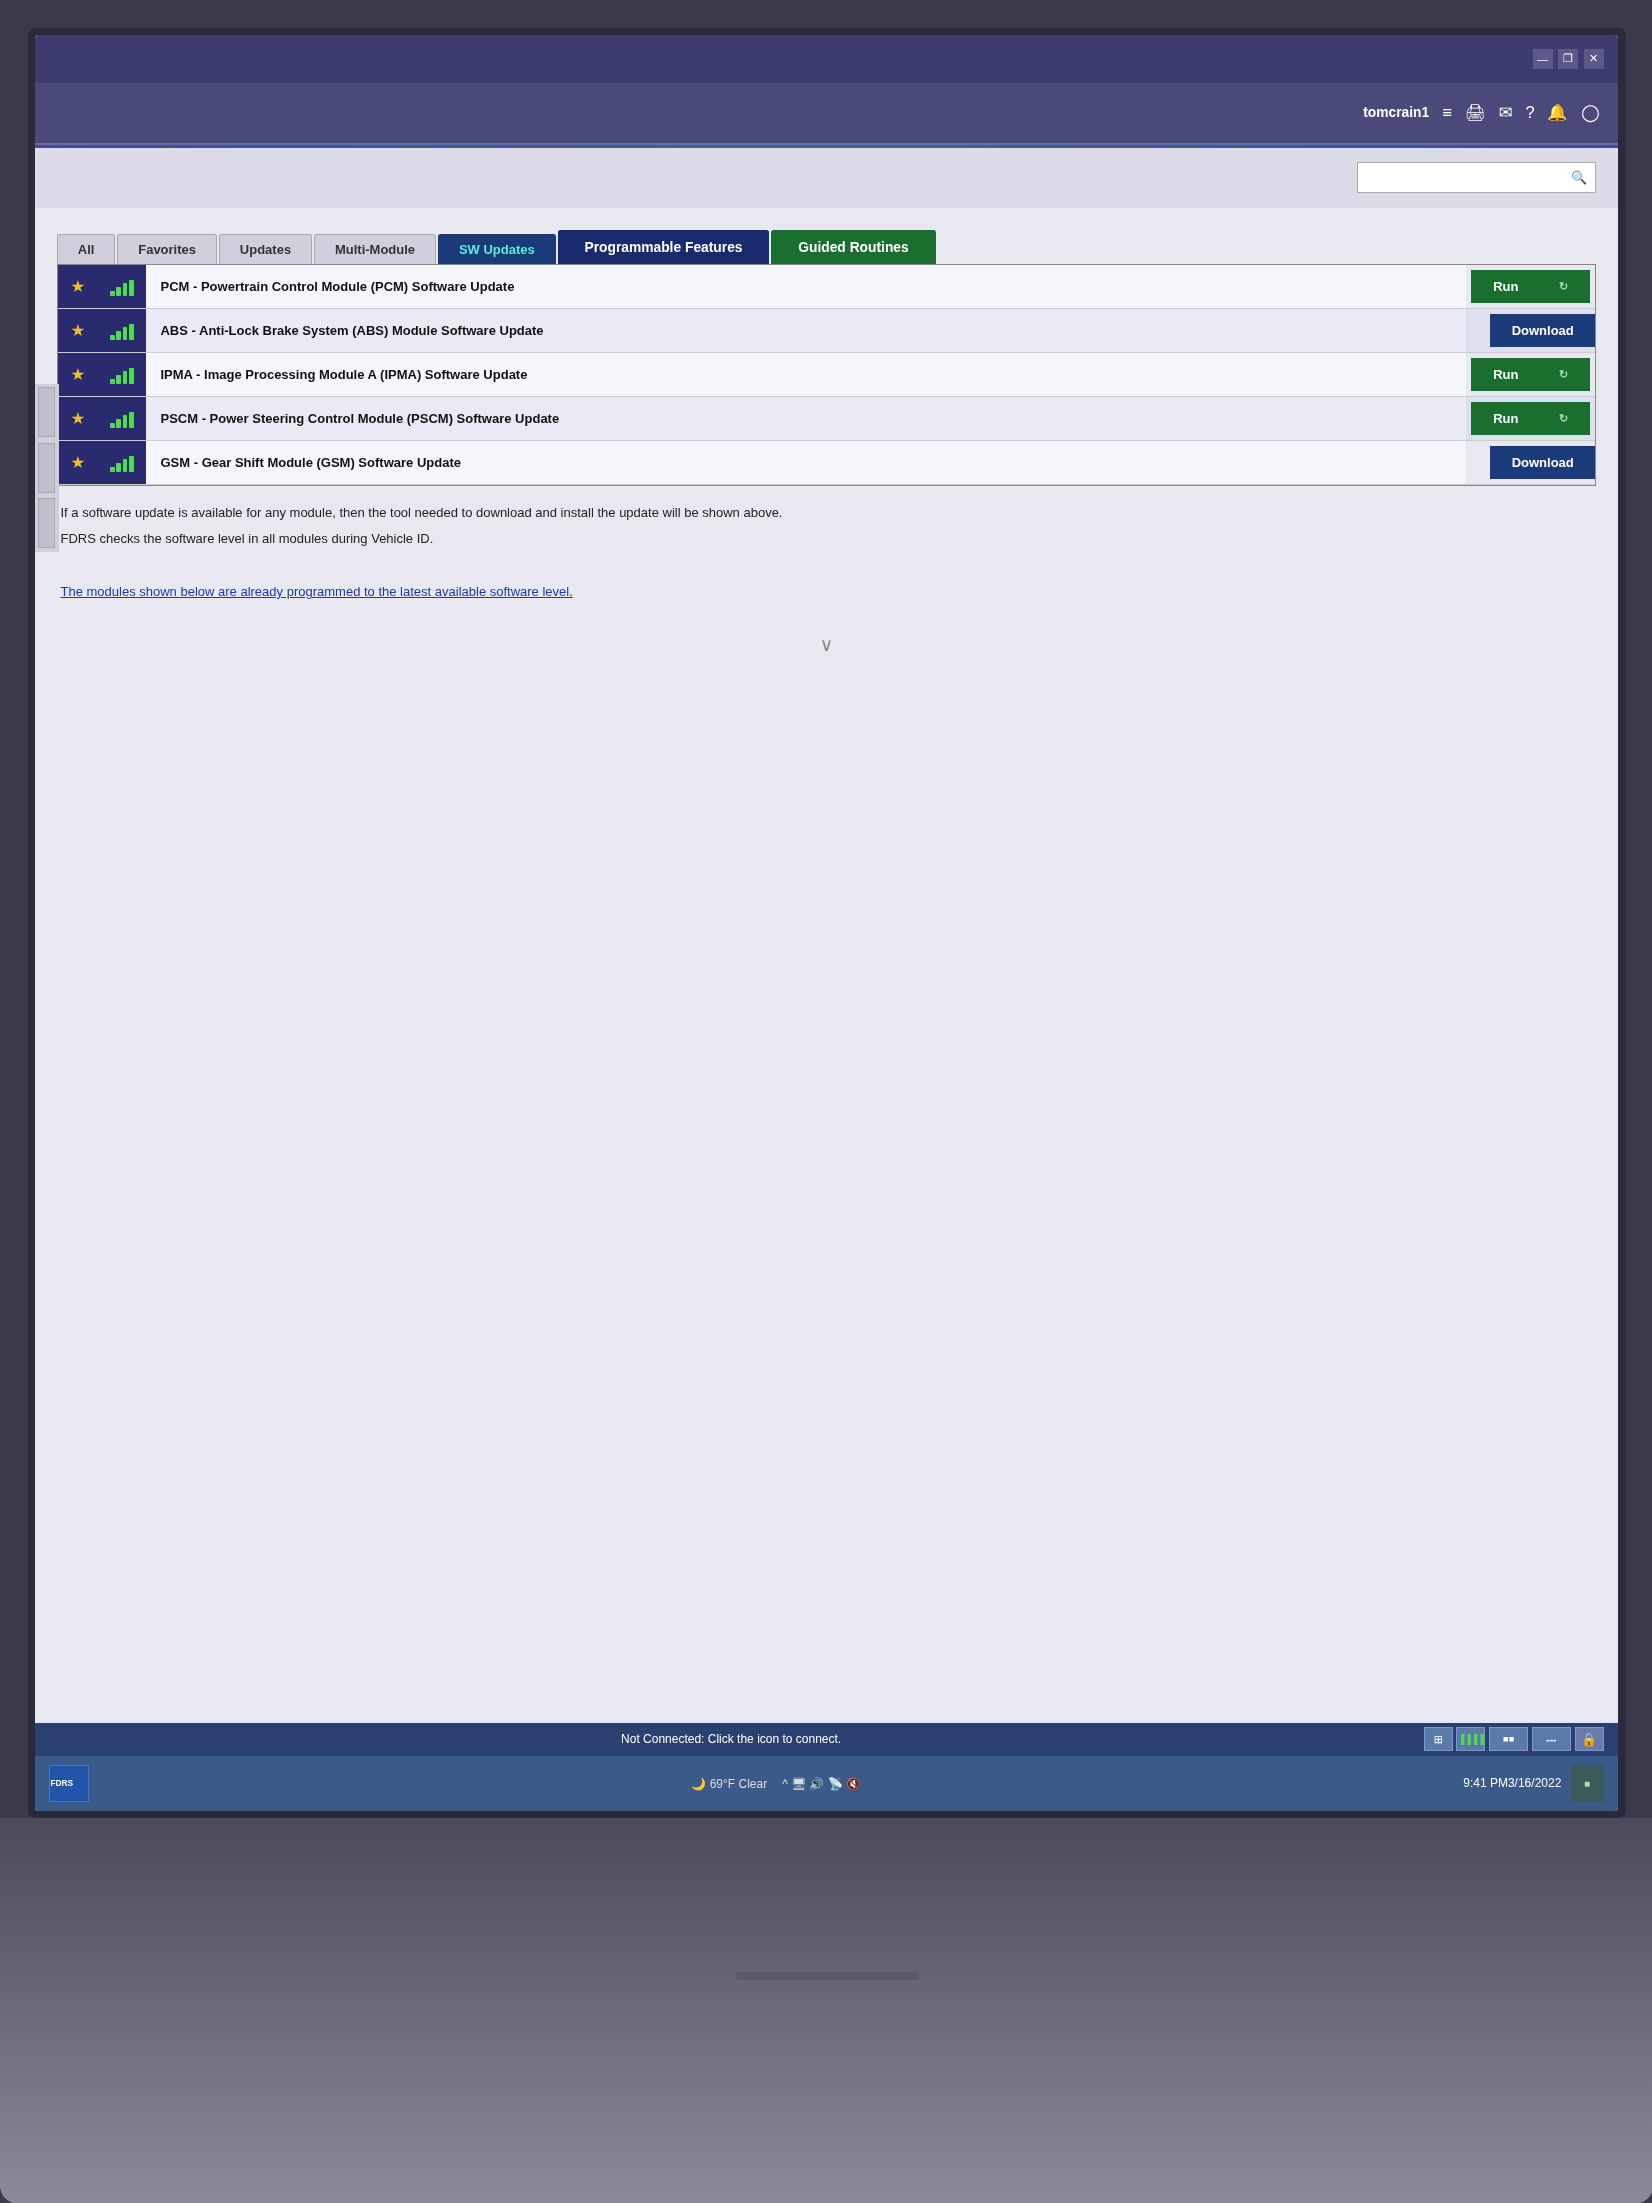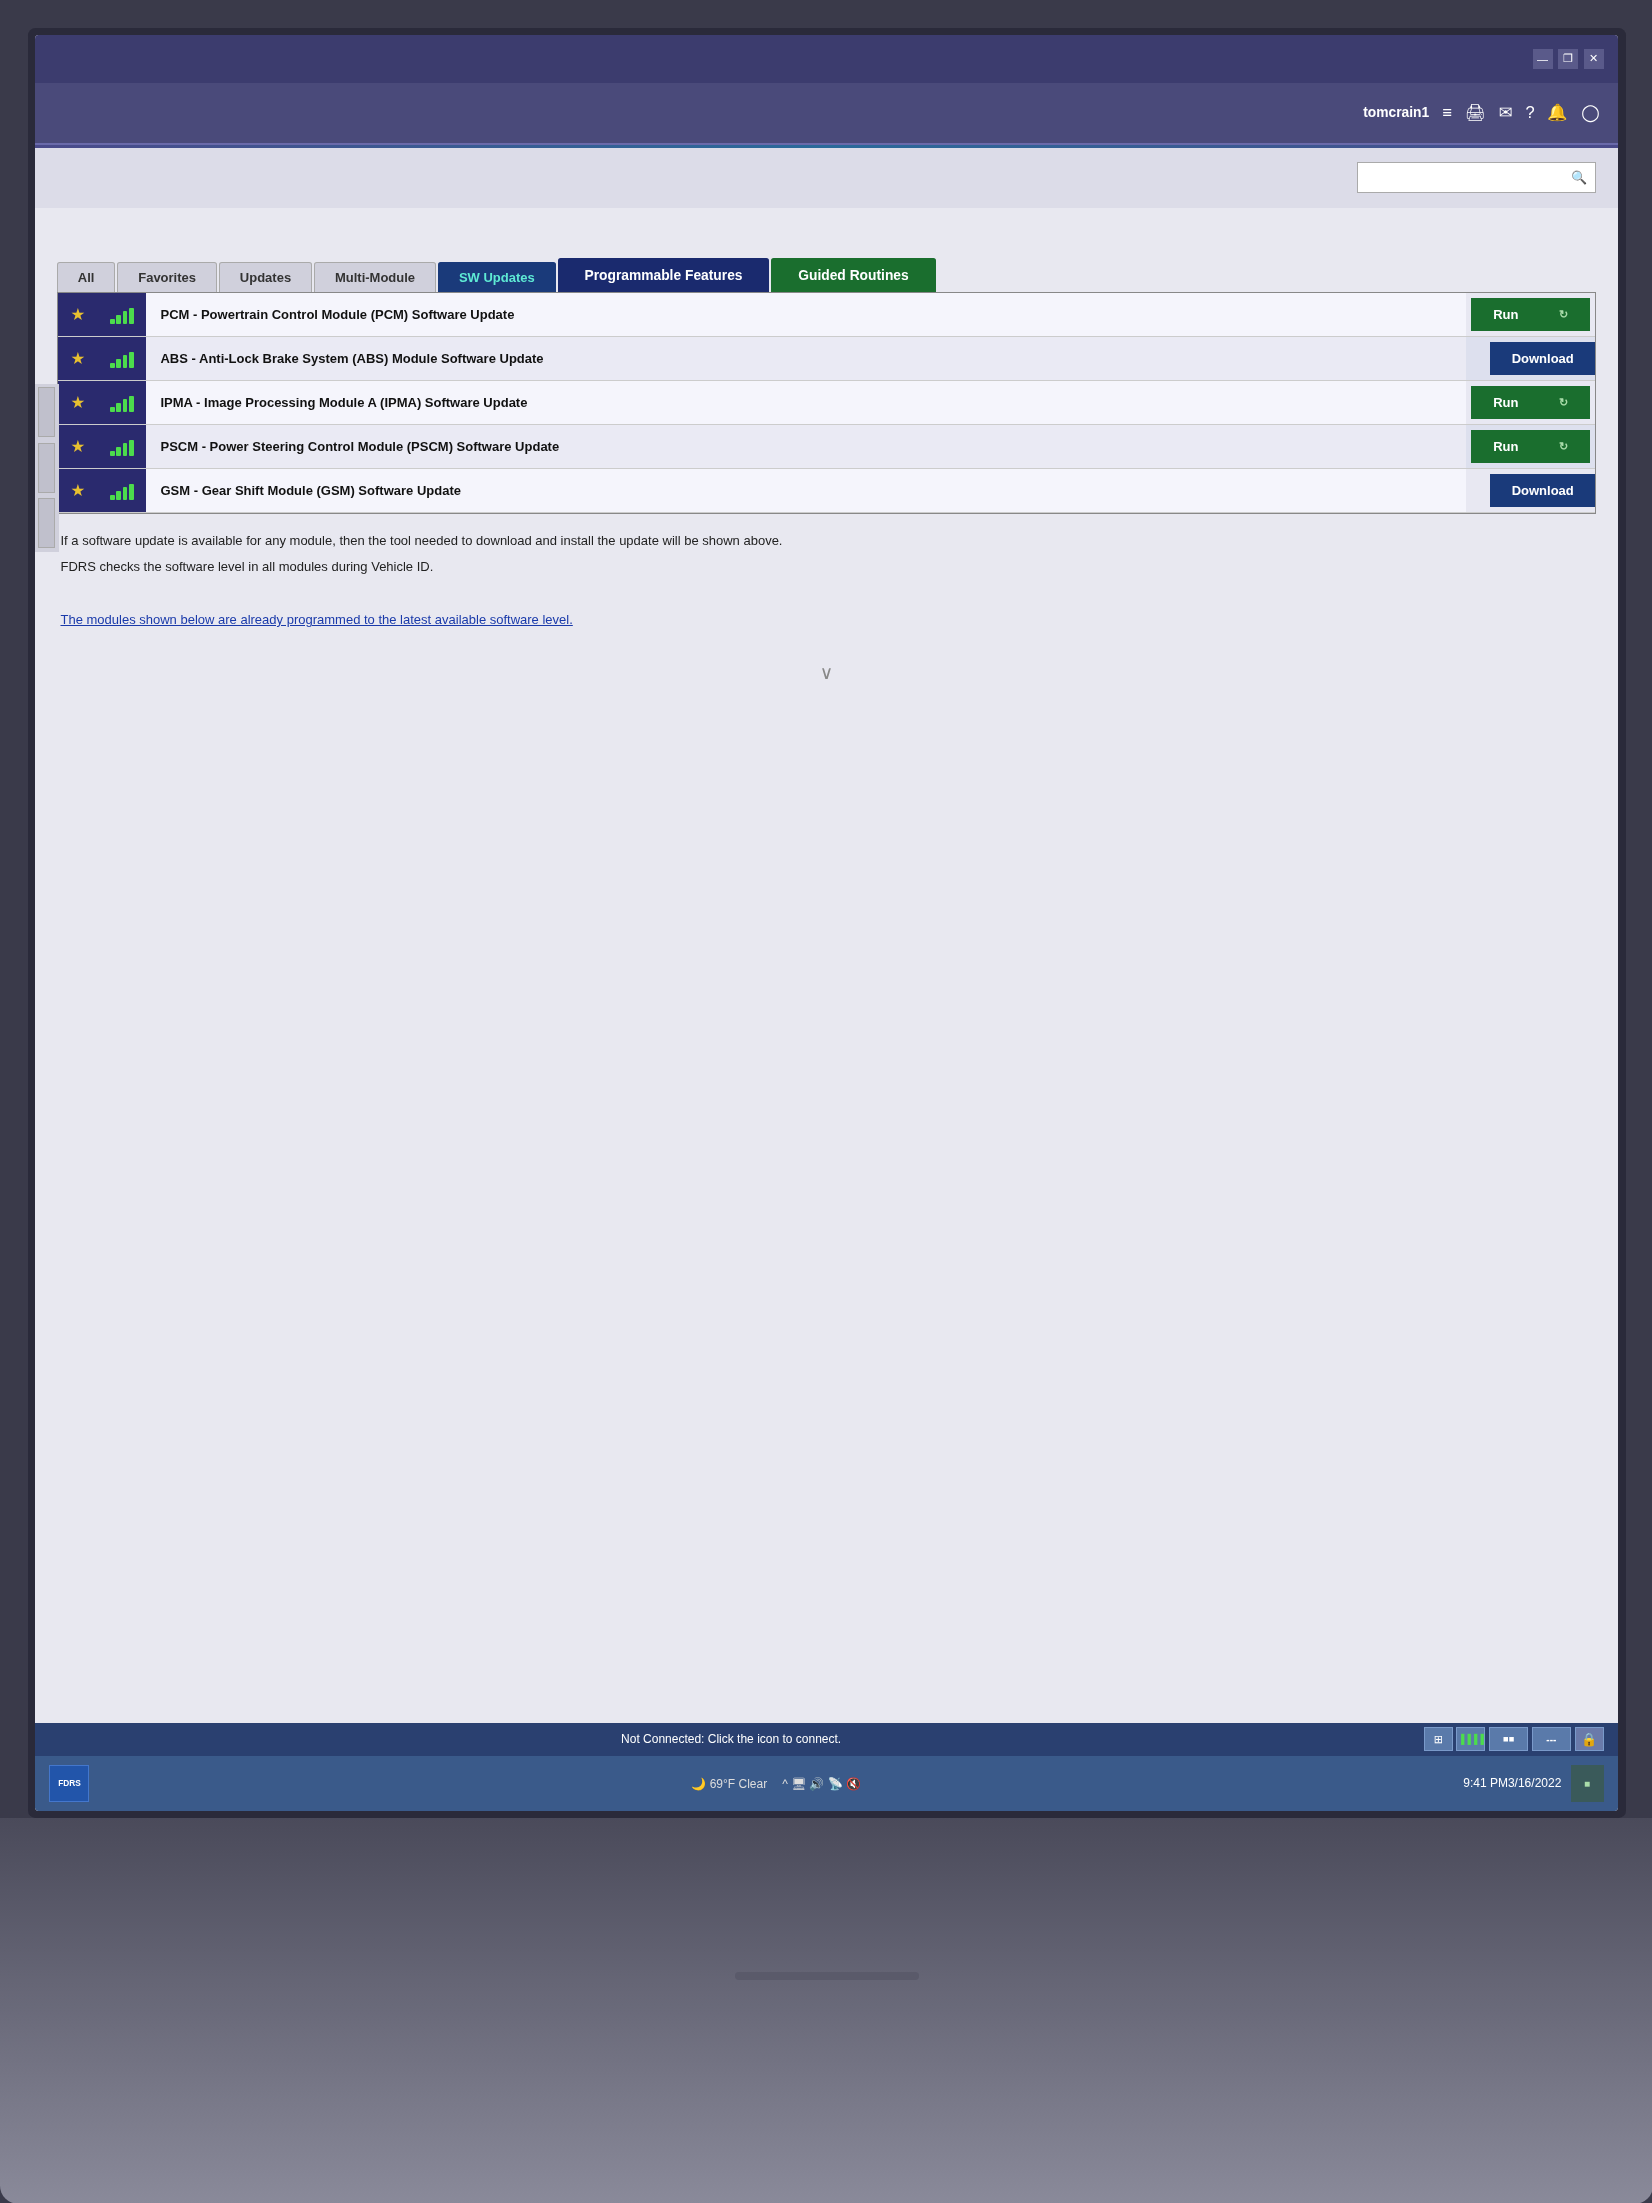--- a/index.html
+++ b/index.html
@@ -147,21 +147,20 @@
     .tab {
       padding: 7.3px 20px;
       font-size: 13px;
       font-weight: 600;
       cursor: pointer;
       border: 0.9px solid #aaa;
       border-bottom: none;
       background: #d0d0dc;
       color: #333;
       border-radius: 2.8px 2.8px 0 0;
-      margin-top: 28px;
     }
 
     .tab.active {
       background: #1a3a7a;
       color: #5eead4;
       border-color: #1a3a7a;
     }
 
     .tab.green {
       background: #1a6e2e;
@@ -327,21 +326,20 @@
 
     .fdrs-logo {
       background: #2255aa;
       color: white;
       font-size: 9.2px;
       font-weight: bold;
       width: 40px;
       height: 37px;
       display: flex;
       align-items: center;
-      justify-content: center;
       border: 0.9px solid #4477cc;
     }
 
     
     .left-panel {
       position: absolute;
       left: 0;
       top: 349px;
       width: 24px;
       background: #d0d0dc;

